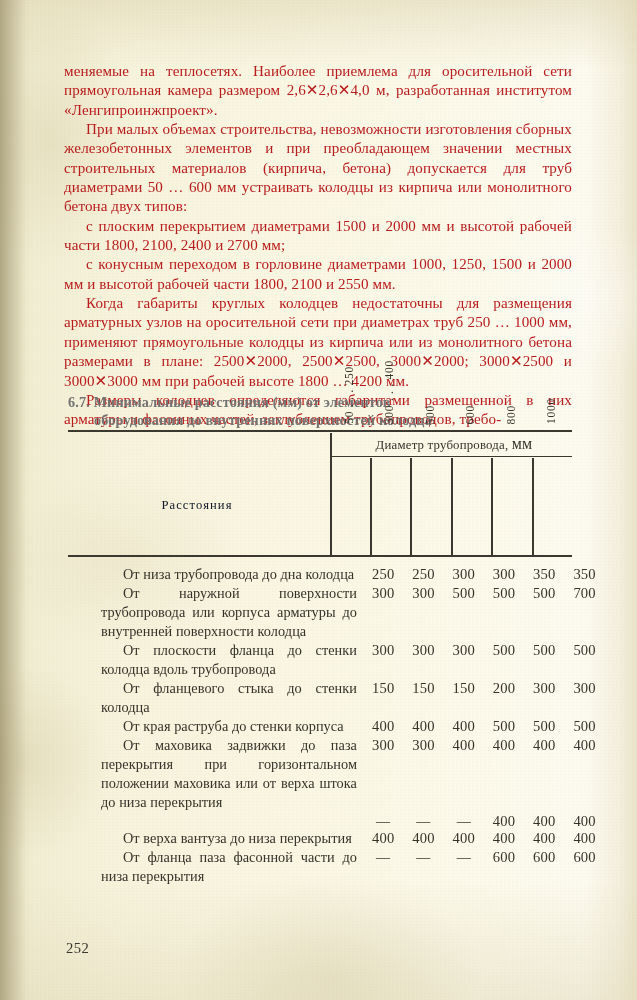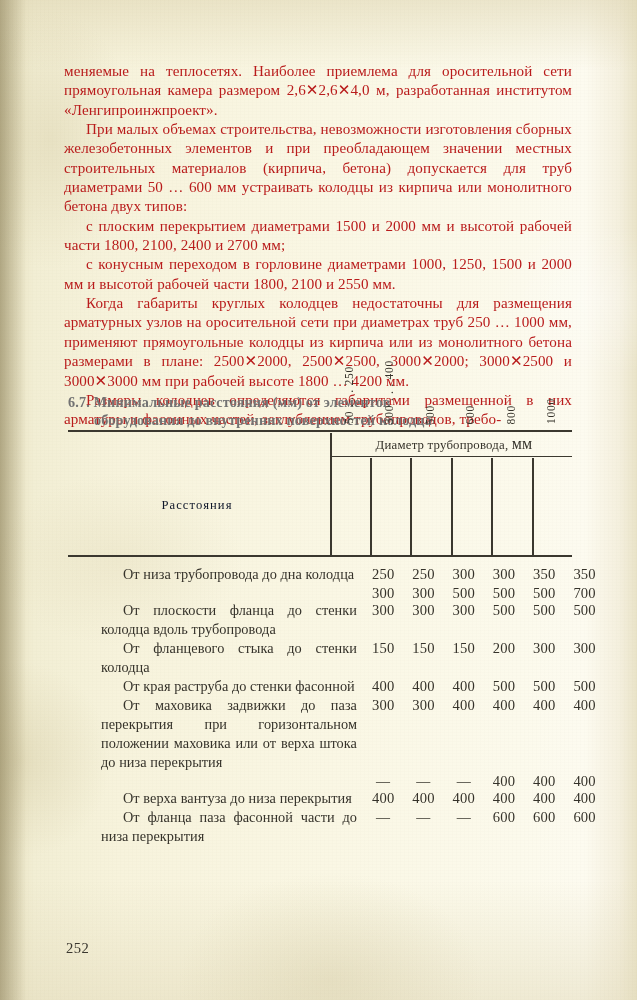--- a/index.html
+++ b/index.html
@@ -296,20 +296,21 @@
           <div class="val">250</div>
           <div class="val">250</div>
           <div class="val">300</div>
           <div class="val">300</div>
           <div class="val">350</div>
           <div class="val">350</div>
         </div>
       </div>
 
       <div class="row">
+        <div class="row-label">От наружной поверхности трубопровода или корпуса арматуры до внутренней поверхности колодца</div>
         <div class="vals">
           <div class="val">300</div>
           <div class="val">300</div>
           <div class="val">500</div>
           <div class="val">500</div>
           <div class="val">500</div>
           <div class="val">700</div>
         </div>
       </div>
 
@@ -331,21 +332,21 @@
           <div class="val">150</div>
           <div class="val">150</div>
           <div class="val">150</div>
           <div class="val">200</div>
           <div class="val">300</div>
           <div class="val">300</div>
         </div>
       </div>
 
       <div class="row">
-        <div class="row-label">От края раструба до стенки фасонной</div>
+        <div class="row-label">От края раструба до стенки корпуса</div>
         <div class="vals">
           <div class="val">400</div>
           <div class="val">400</div>
           <div class="val">400</div>
           <div class="val">500</div>
           <div class="val">500</div>
           <div class="val">500</div>
         </div>
       </div>
 

